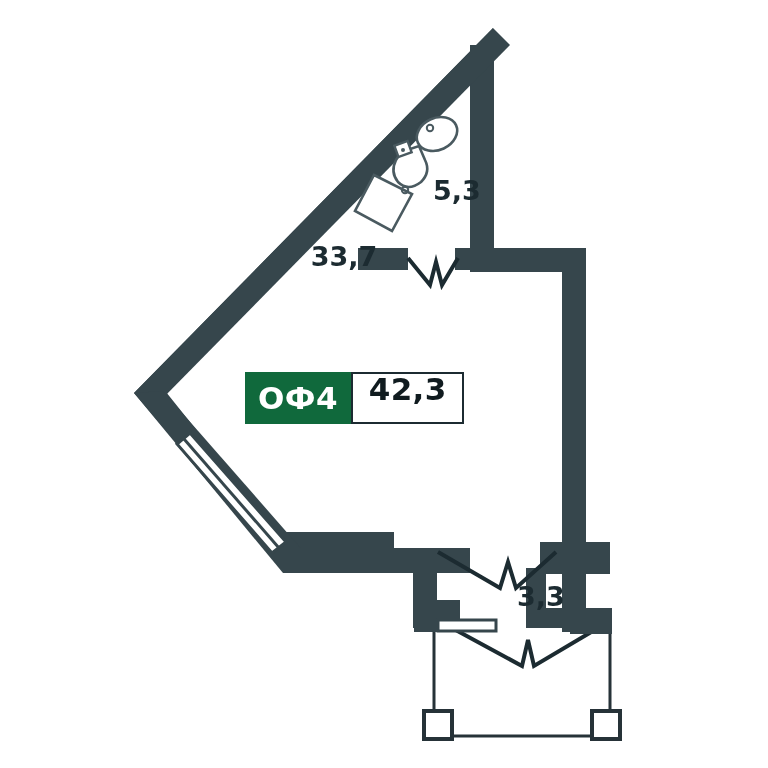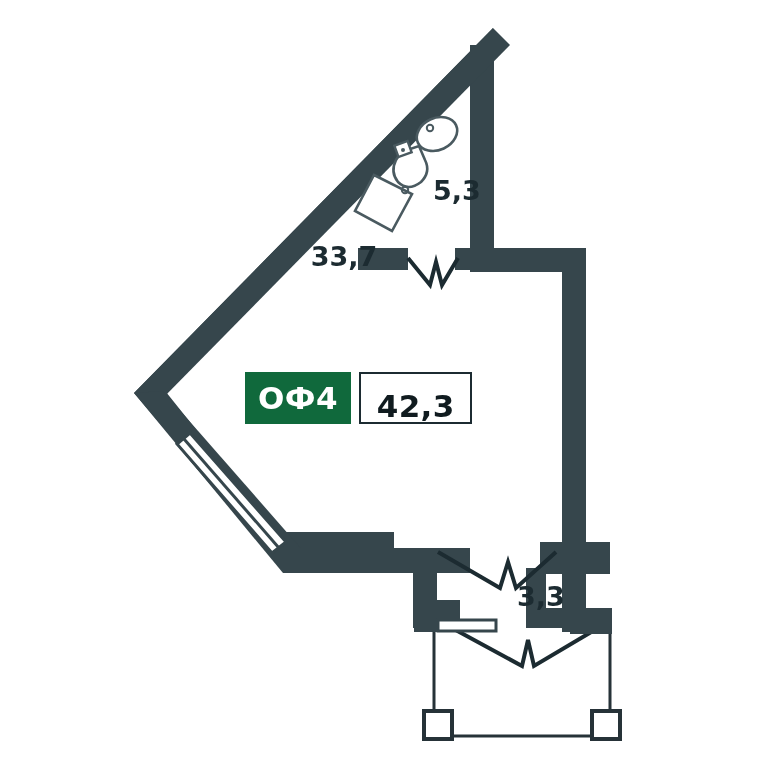--- a/index.html
+++ b/index.html
@@ -35,38 +35,37 @@
   }
   
   #unit-label {
     position: absolute;
     left: 245px;
     top: 372px;
     height: 52px;
     display: flex;
     align-items: stretch;
     box-sizing: border-box;
-    gap: 8px;
   }
   #unit-code {
     display: flex;
     align-items: center;
     justify-content: center;
     padding: 0 13px;
     color: #ffffff;
     font-size: 31px;
     font-weight: 700;
     letter-spacing: 0.5px;
     line-height: 1;
     box-sizing: border-box;
     min-width: 97px;
   }
   #unit-area-box {
     display: flex;
-    align-items: flex-end;
+    align-items: flex-start;
     justify-content: center;
     background: #ffffff;
     border: 2.5px solid #1c2b31;
     box-sizing: border-box;
     min-width: 113px;
     padding: 0 12px;
   }
   #unit-area-text {
     color: #101b1f;
     font-size: 31px;

